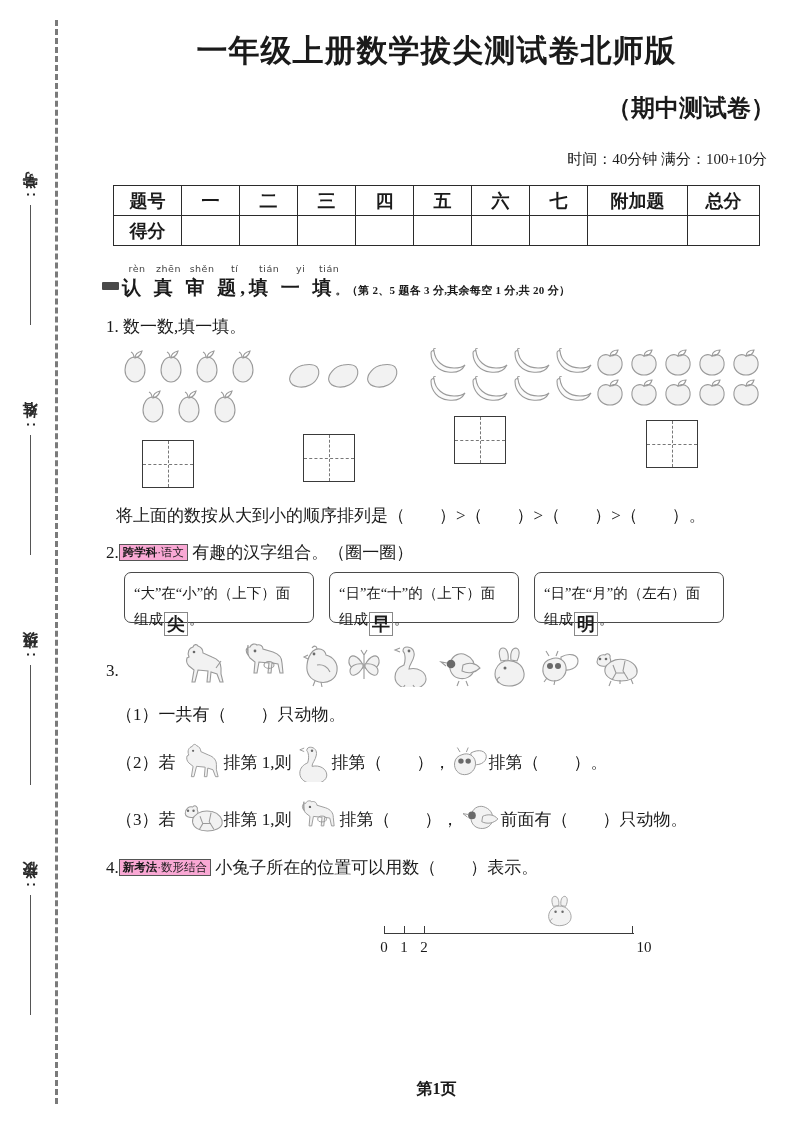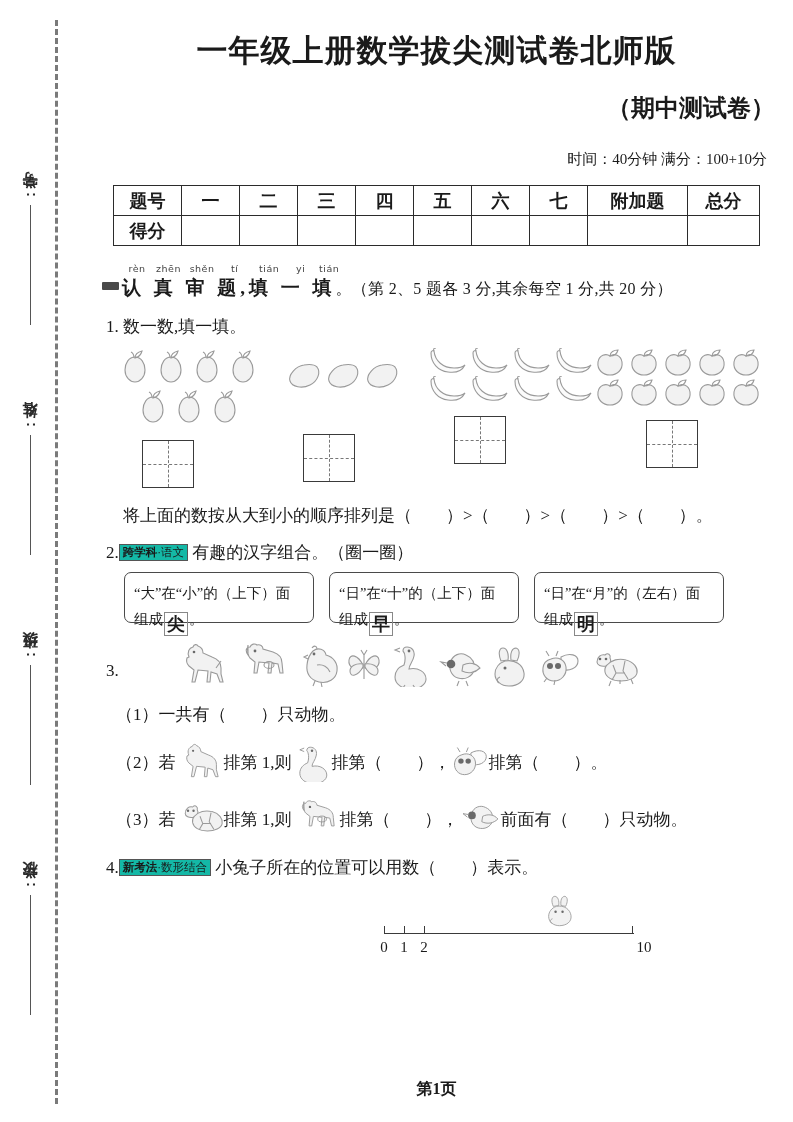--- a/index.html
+++ b/index.html
@@ -108,21 +108,21 @@
     display:inline-block;
     width:17px; height:8px;
     background:#4a4a4a;
     margin-right:3px;
     position:relative; top:-4px;
     border-radius:1px;
   }
   .sec-han {
     font-weight:700; font-size:19px; letter-spacing:4px;
   }
-  .sec-note { font-size:16px; letter-spacing:0.3px; }
+  .sec-note { font-size:11px; letter-spacing:0.3px;font-weight:bold; }
 
   
   .q { margin:14px 0 0 8px; font-size:17px; }
   .q-line { white-space:nowrap; }
 
   .fruit-groups {
     display:flex; margin:10px 0 0 12px; width:645px;
   }
   .fg { position:relative; }
   .fg .rows { display:flex; flex-direction:column; gap:2px; }
@@ -136,31 +136,31 @@
   .tian-box:before, .tian-box:after {
     content:""; position:absolute;
   }
   .tian-box:before {
     left:50%; top:0; bottom:0; border-left:1px dashed #777;
   }
   .tian-box:after {
     top:50%; left:0; right:0; border-top:1px dashed #777;
   }
 
-  .order-line { margin:16px 0 0 17px; font-size:17px; white-space:nowrap; }
+  .order-line { margin:16px 0 0 10px; font-size:17px; white-space:nowrap; }
 
   .badge {
     display:inline-block;
     border:1px solid #555;
     padding:0 3px;
     font-size:11.5px;
     font-family:"Liberation Sans","DejaVu Sans",sans-serif;
     vertical-align:2px;
     line-height:15px;
-    background:#14b8a6;
+    background:#f9a8d4;
     letter-spacing:0;
   }
   .badge b { font-weight:700; }
 
   .hanzi-boxes {
     display:flex; justify-content:space-between;
     width:600px; margin:8px 0 0 18px;
   }
   .hz-card {
     width:190px; height:51px;

